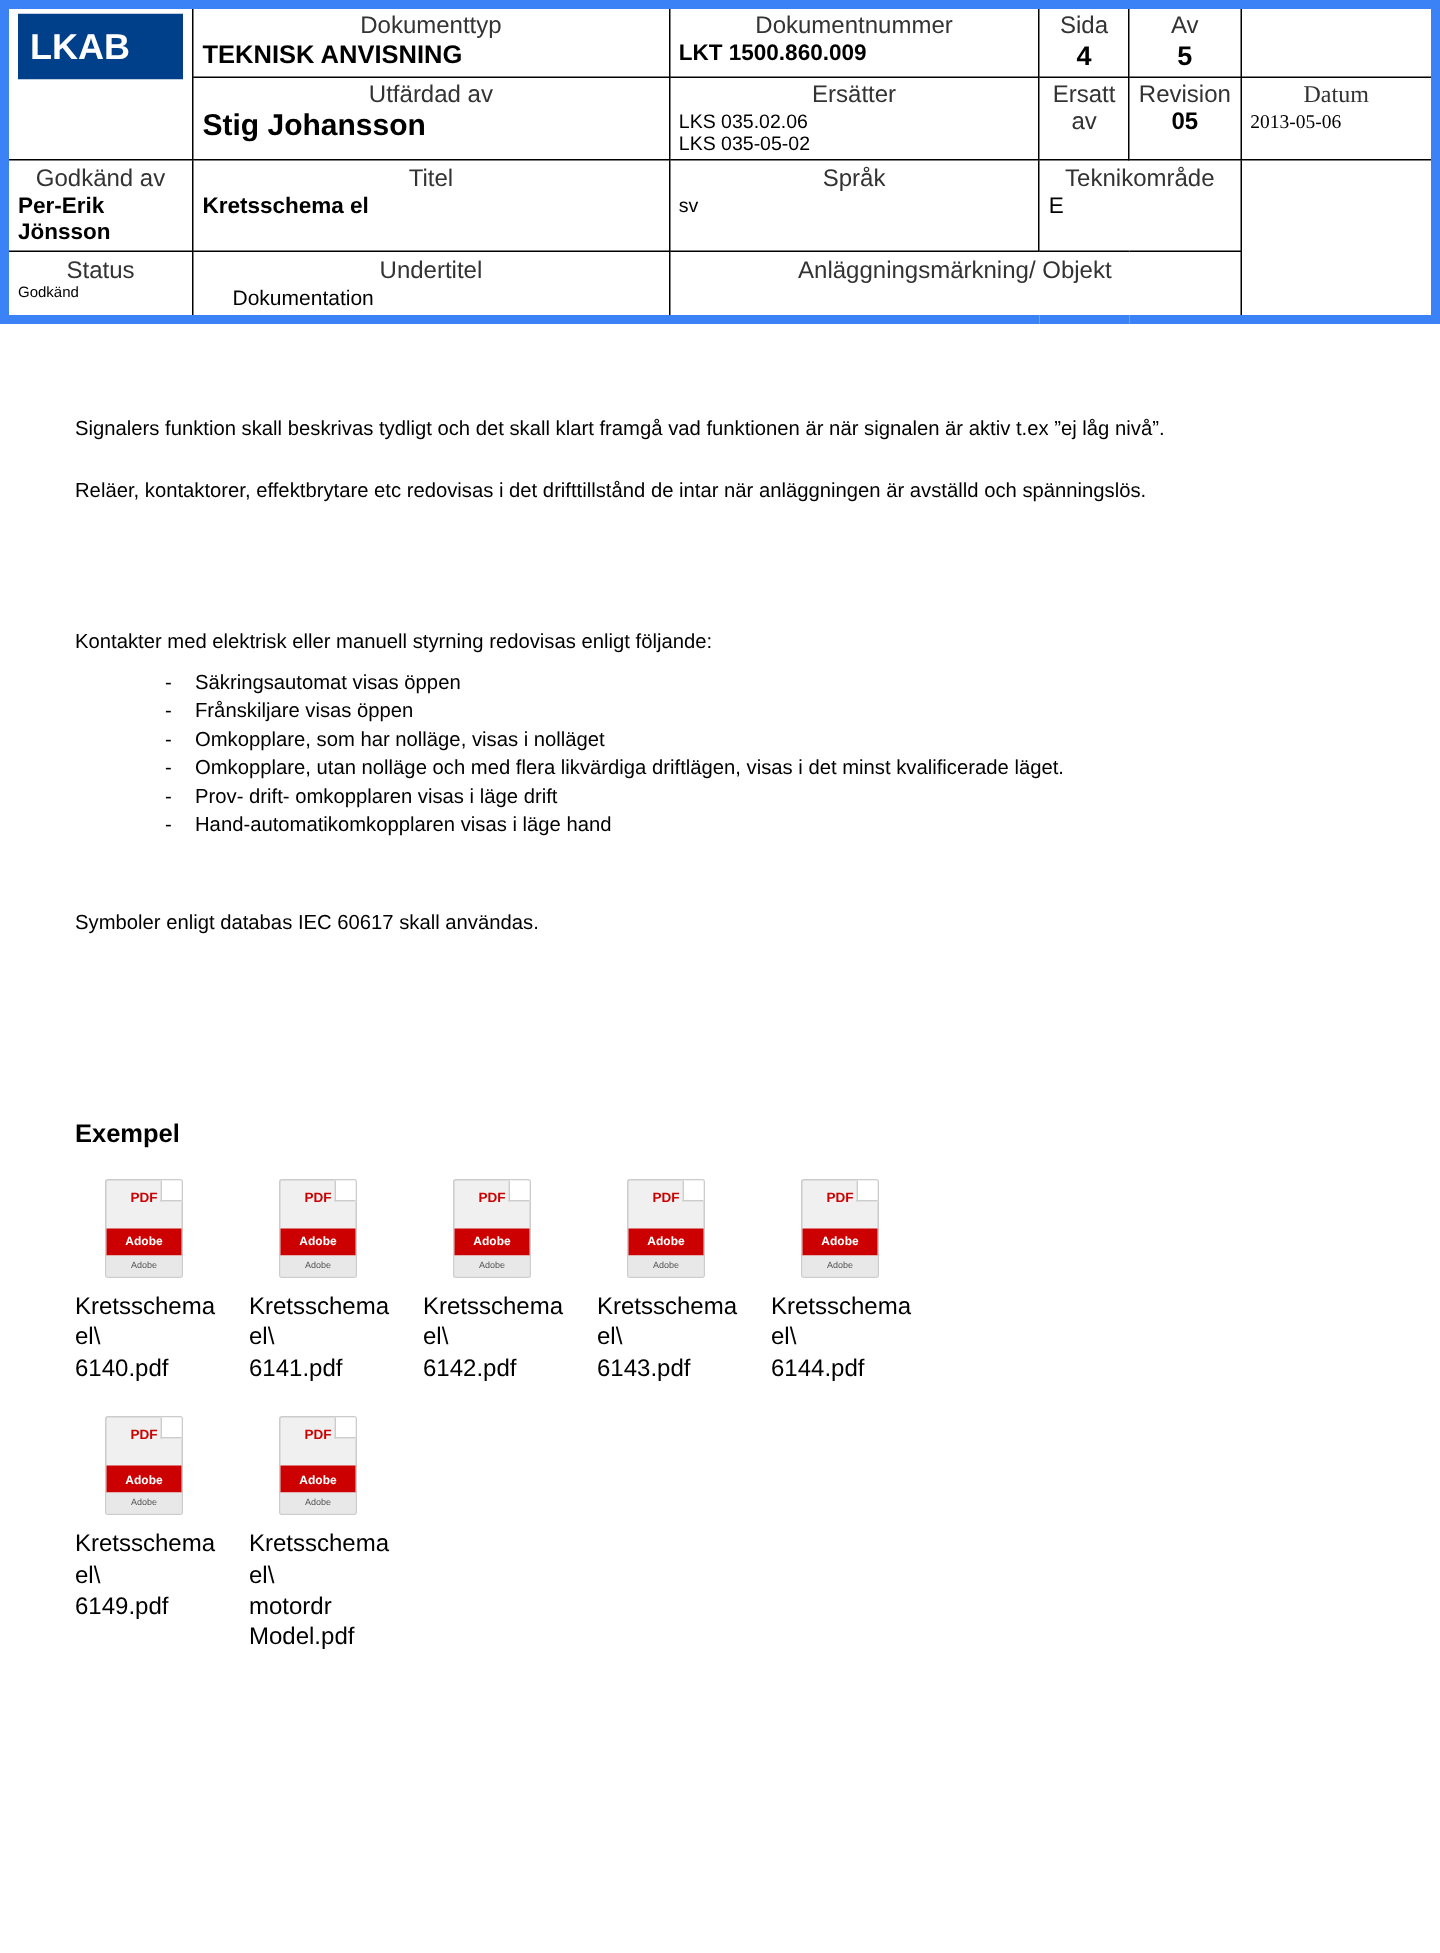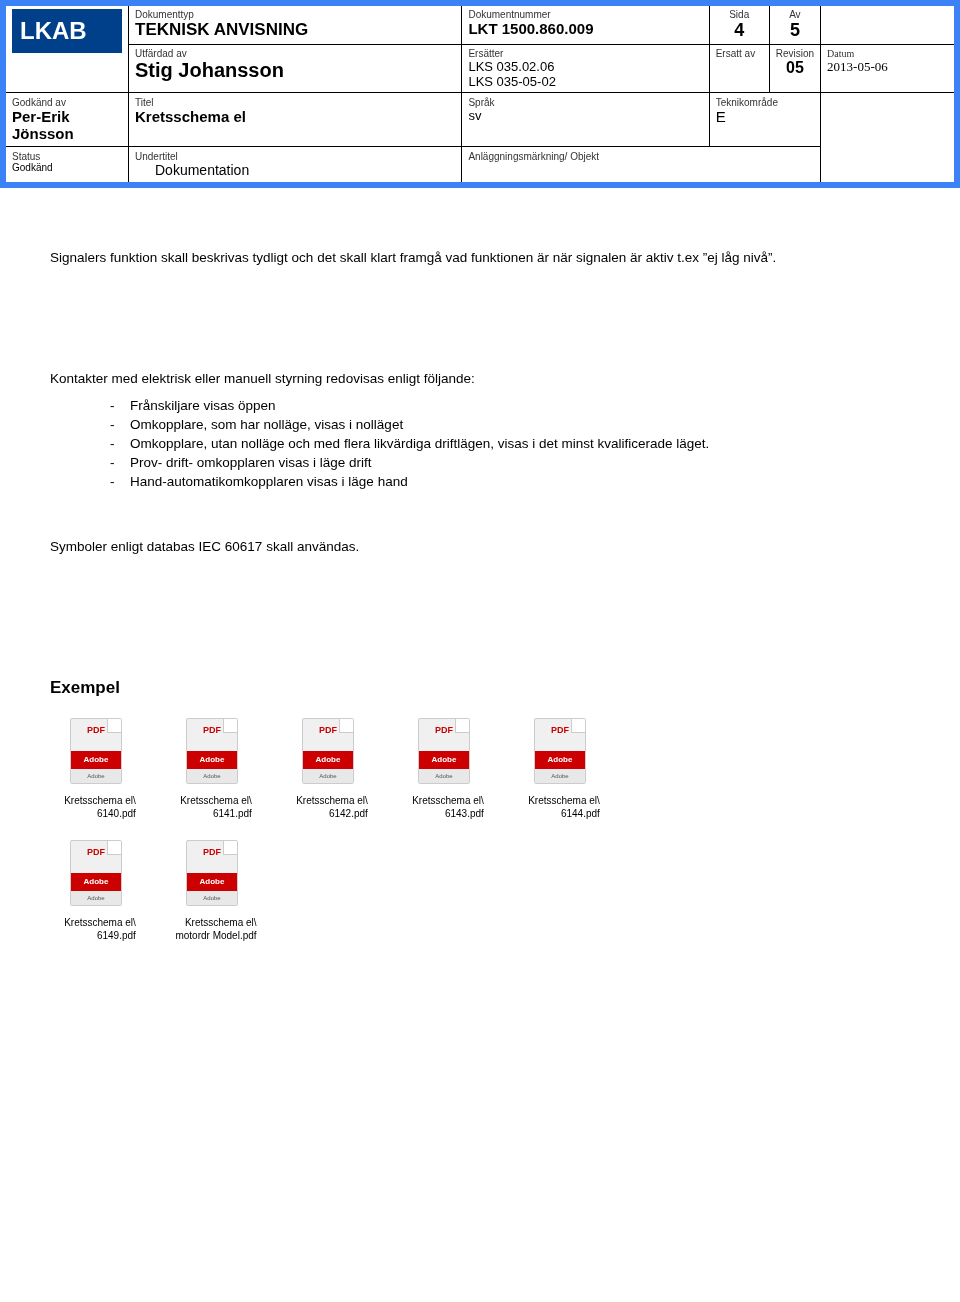--- a/index.html
+++ b/index.html
@@ -34,23 +34,24 @@
       padding: 6px;
       vertical-align: middle;
     }
 
     .doc-type-title {
       font-size: 17px;
       font-weight: bold;
     }
 
     .cell-label {
-      font-size: 10px;
+      font-size: 16px;
       color: #333;
       display: block;
+      text-align: center;
     }
 
     .cell-value {
       font-size: 13px;
       display: block;
     }
 
     .cell-value-large {
       font-size: 15px;
       font-weight: bold;
@@ -174,22 +175,22 @@
       height: 14px;
       background: #e8e8e8;
       display: flex;
       align-items: center;
       justify-content: center;
       font-size: 7px;
       color: #666;
     }
 
     .pdf-label {
-      font-size: 10px;
-      text-align: right;
+      font-size: 16px;
+      text-align: left;
       color: #000;
       line-height: 1.3;
     }
 
     .revision-cell {
       vertical-align: top;
       padding: 3px 6px;
     }
 
     .datum-cell {
@@ -305,27 +306,29 @@
   </tbody>
     </table>
 
   <div class="content-block">
     <div class="spacer-large"></div>
 
     <p class="main-text">Signalers funktion skall beskrivas tydligt och det skall klart framgå vad funktionen är när signalen är aktiv t.ex ”ej låg nivå”.</p>
 
     <div class="spacer"></div>
 
+    <p class="main-text">Reläer, kontaktorer, effektbrytare etc redovisas i det drifttillstånd de intar när anläggningen är avställd och spänningslös.</p>
 
     <div class="spacer-large"></div>
     <div class="spacer-large"></div>
 
     <div>
       <p class="main-text">Kontakter med elektrisk eller manuell styrning redovisas enligt följande:</p>
       <ul class="bullet-list">
+        <li><span>Säkringsautomat visas öppen</span></li>
         <li><span>Frånskiljare visas öppen</span></li>
         <li><span>Omkopplare, som har nolläge, visas i nolläget</span></li>
         <li><span>Omkopplare, utan nolläge och med flera likvärdiga driftlägen, visas i det minst kvalificerade läget.</span></li>
         <li><span>Prov- drift- omkopplaren visas i läge drift</span></li>
         <li><span>Hand-automatikomkopplaren visas i läge hand</span></li>
       </ul>
     </div>
 
     <div class="spacer-large"></div>
 

